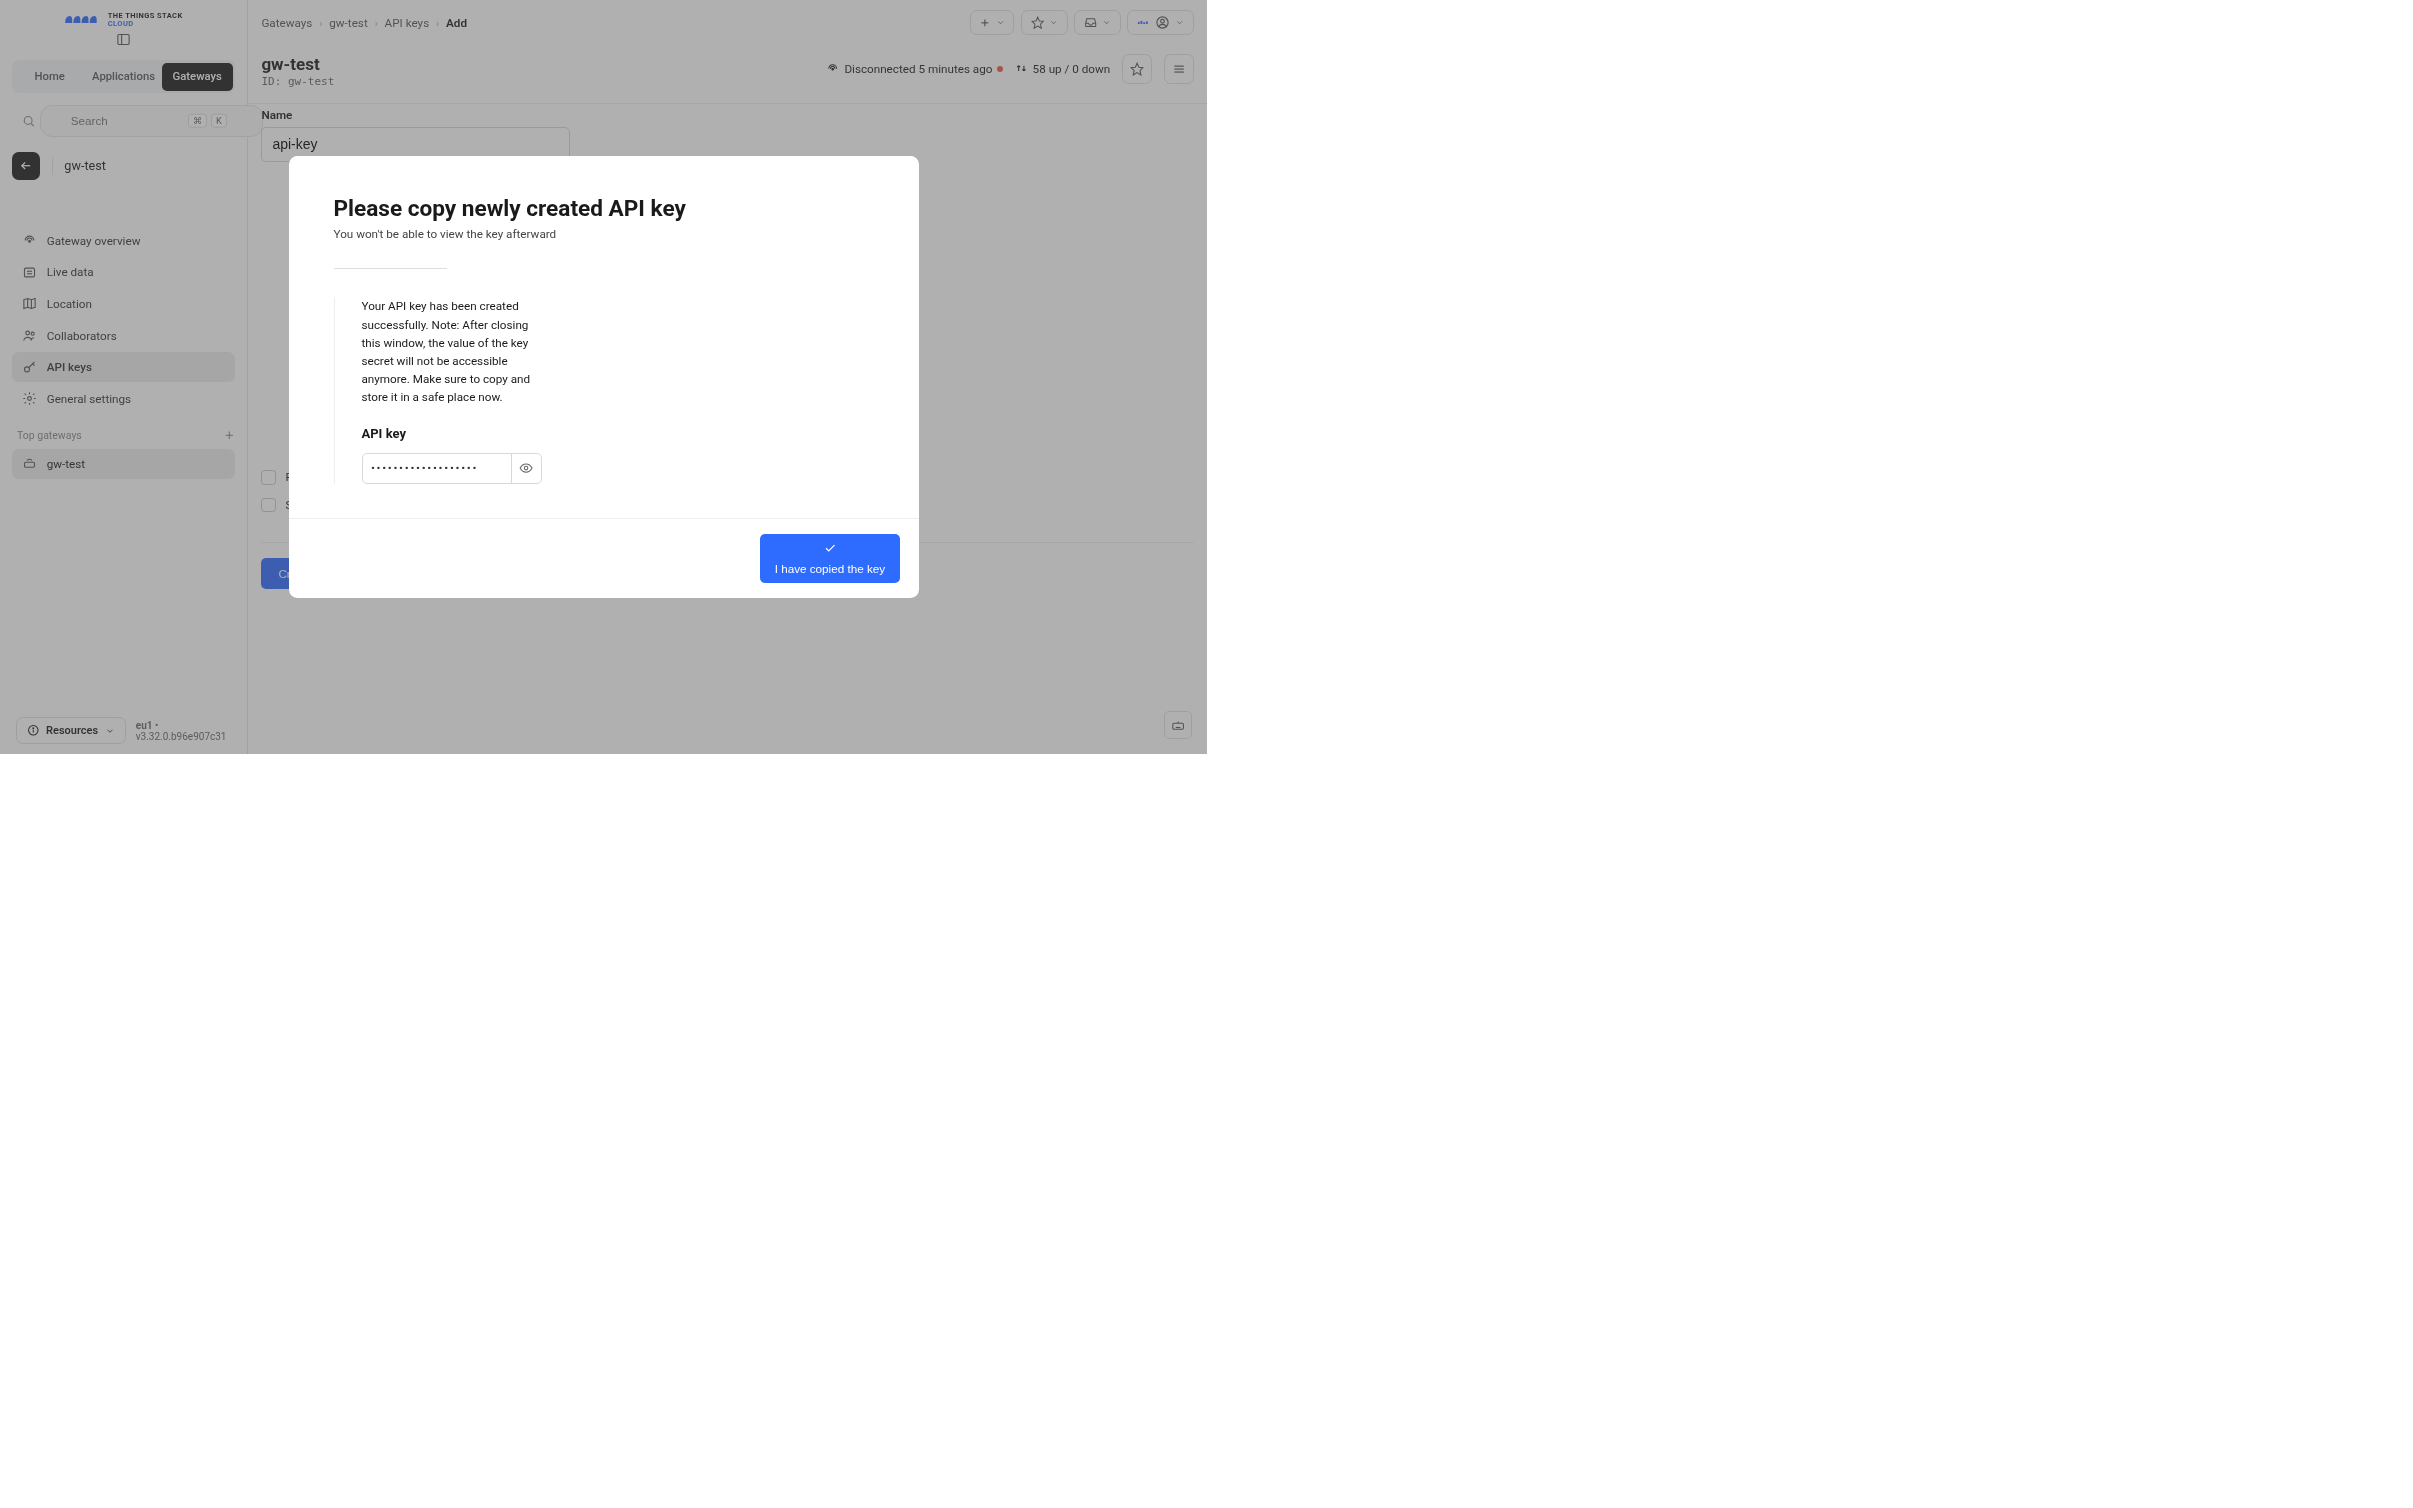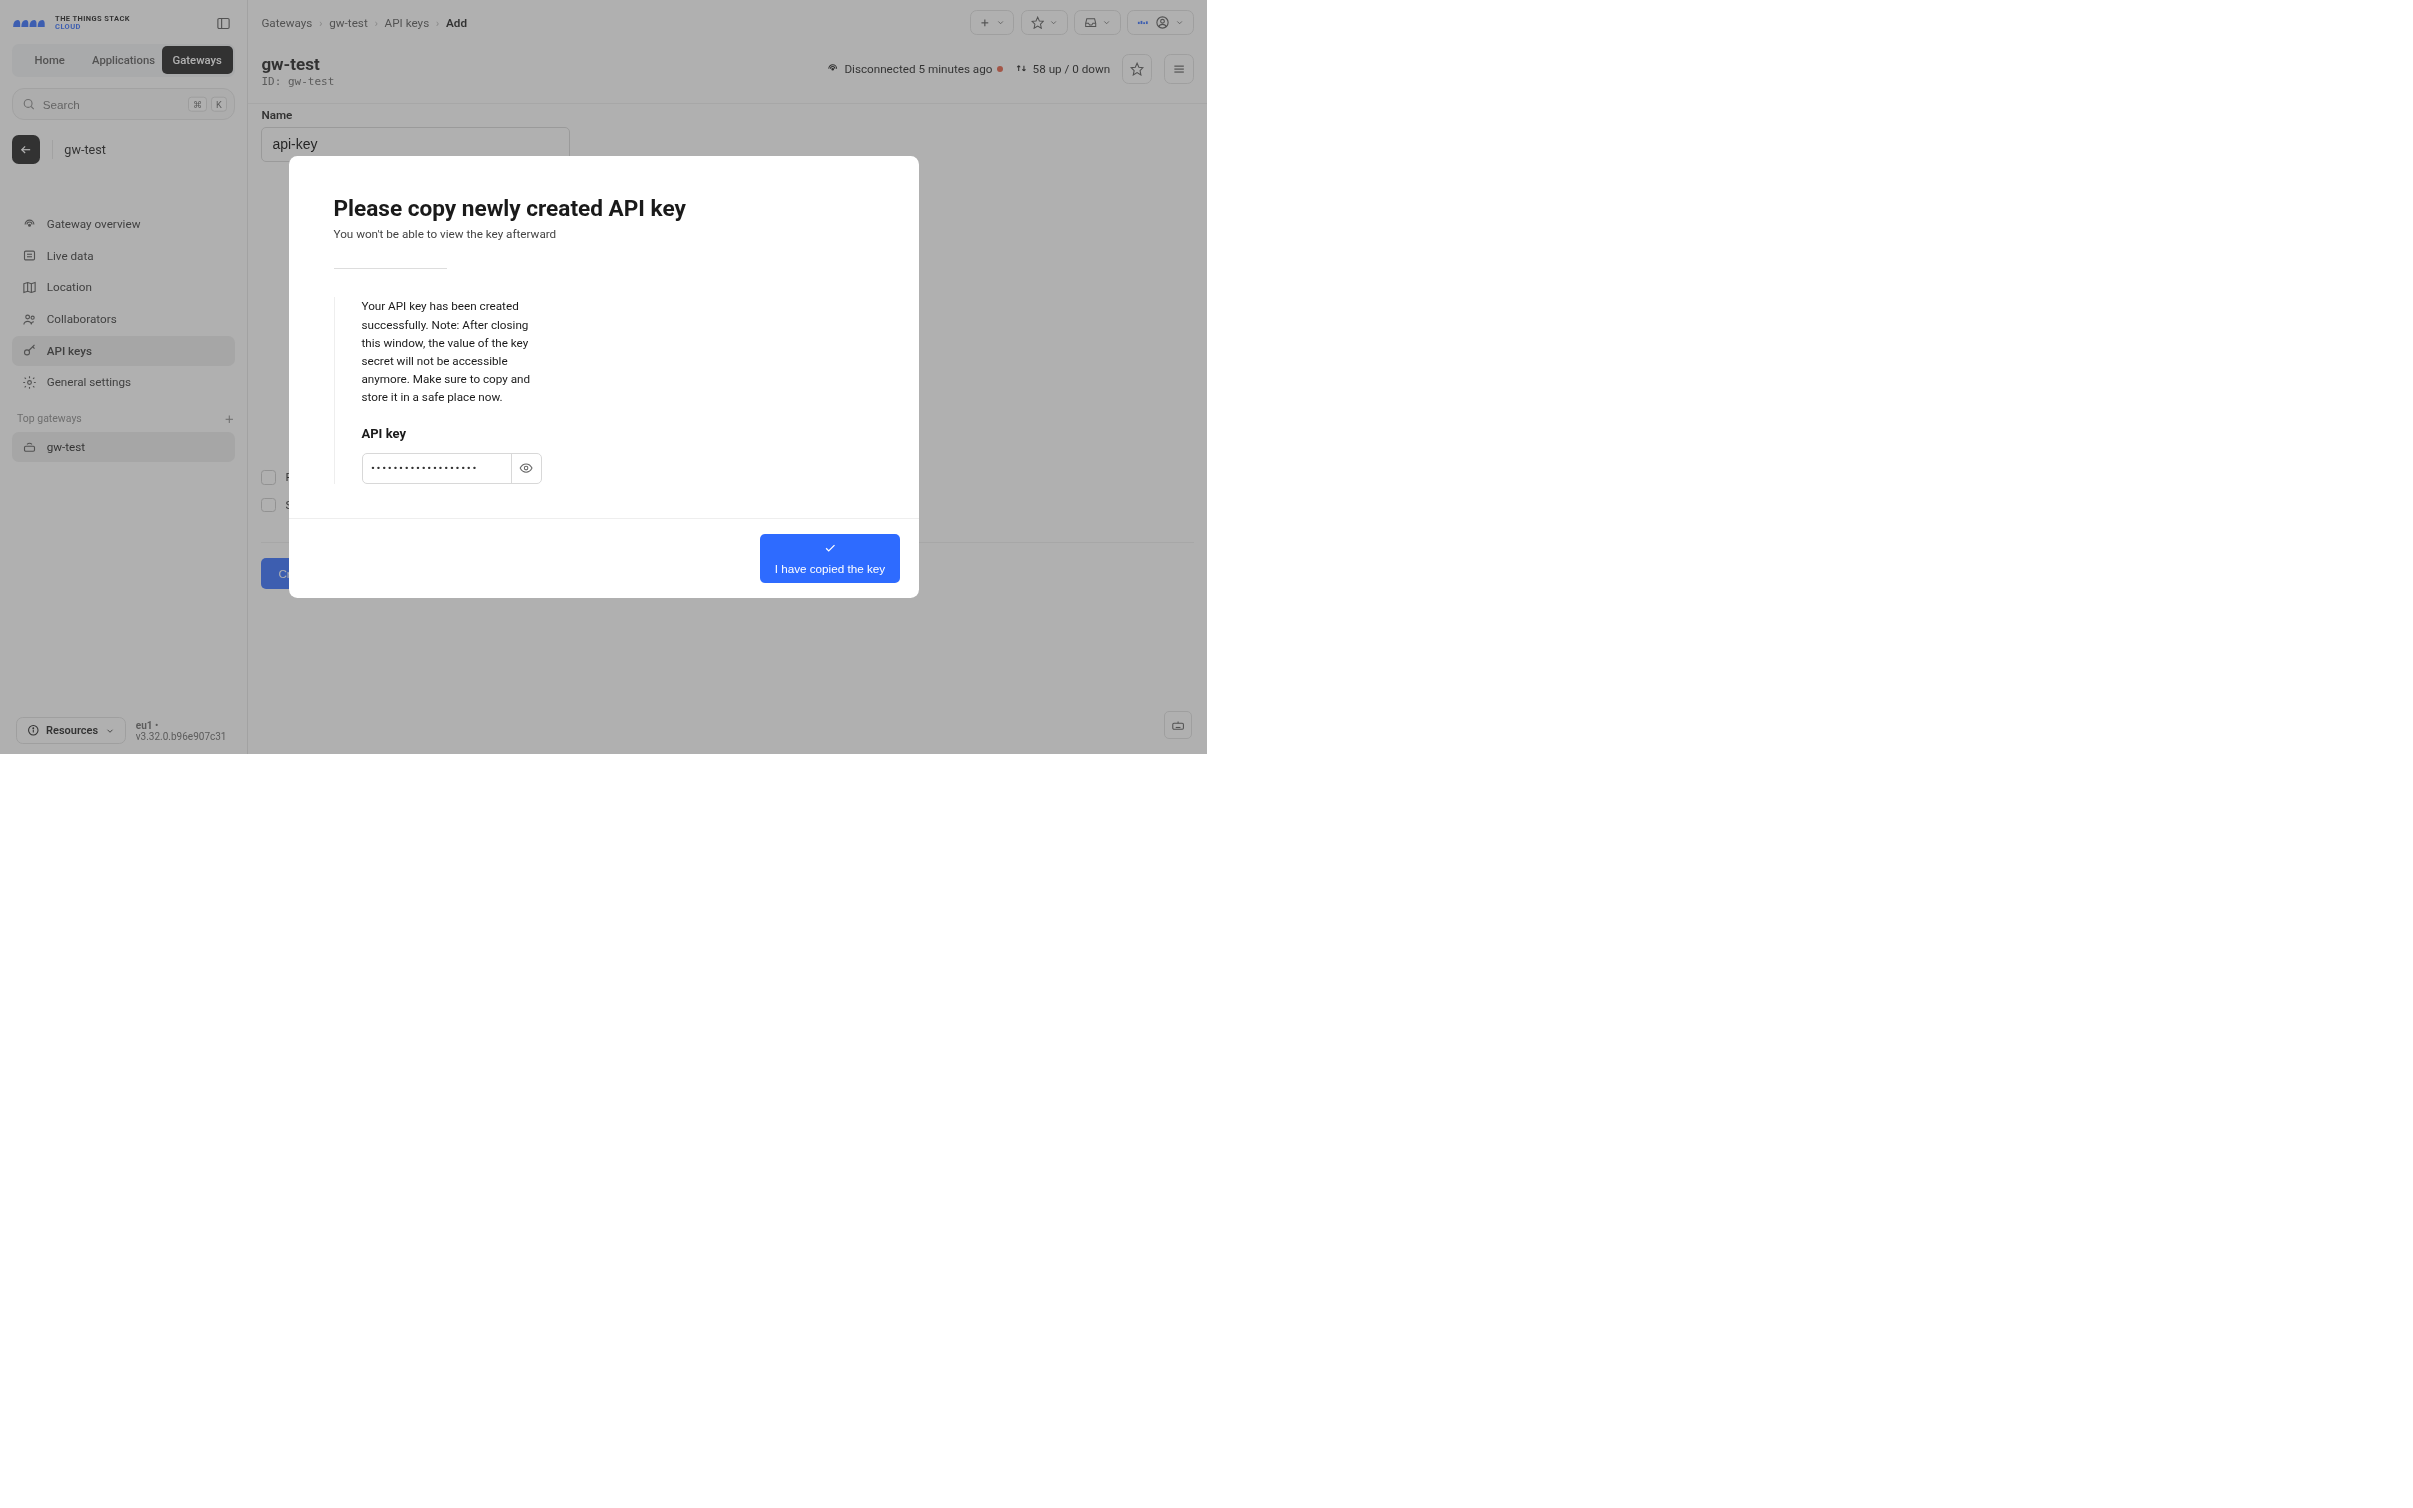--- a/index.html
+++ b/index.html
@@ -1,32 +1,32 @@
 <!DOCTYPE html>
 <html style="font-size:13.4px"><head>
 <meta charset="utf-8">
 <style>
 * { margin: 0; padding: 0; box-sizing: border-box; }
 body { font-family: -apple-system, BlinkMacSystemFont, "Segoe UI", Roboto, sans-serif; font-size: 11.7px; color: #1a1a1a; background: #fff; overflow: hidden; width: 1207px; height: 754px; position: relative; }
 
 
 .sidebar { position: absolute; left: 0; top: 0; width: 248px; height: 100%; border-right: 0.8px solid #e5e5e5; display: flex; flex-direction: column; }
-.logo-row { display: flex; align-items: center; justify-content: space-between; padding: 11.7px 11.7px 8.4px 11.7px; }
+.logo-row { display: flex; align-items: center; justify-content: space-between; padding: 11.7px 11.7px 8.4px 11.7px; flex-direction: column; }
 .logo { display: flex; align-items: center; gap: 8.4px; }
 .logo-mark { width: 35px; height: 15px; }
 .logo-text { font-size: 7.5px; font-weight: 700; letter-spacing: 0.4px; line-height: 1.1; }
 .logo-text .cloud { color: #2e6bff; }
 .panel-icon { width: 23.5px; height: 23.5px; display: flex; align-items: center; justify-content: center; color: #555; cursor: pointer; }
 
 .nav-tabs { display: flex; gap: 0; background: #f3f4f6; border-radius: 6.7px; margin: 0 11.7px; padding: 2.5px; justify-content: flex-end; }
 .nav-tab { flex: 1; text-align: center; padding: 7.5px 6.7px; font-size: 11.3px; font-weight: 500; border-radius: 5px; cursor: pointer; color: #555; }
 .nav-tab.active { background: #1a1a1a; color: #fff; }
 
 .search-wrap { margin: 11.7px; position: relative; }
-.search-input { width: 100%; padding: 8.4px 50px 8.4px 30px; border: 0.8px solid #e5e5e5; border-radius: 12px; font-size: 11.7px; background: #fafafa; }
+.search-input { width: 100%; padding: 8.4px 50px 8.4px 30px; border: 0.8px solid #e5e5e5; border-radius: 12px; font-size: 11.7px; background: #fafafa; margin-left: 28px; }
 .search-icon { position: absolute; left: 10px; top: 50%; transform: translateY(-50%); color: #888; }
 .search-kbd { position: absolute; right: 8.4px; top: 50%; transform: translateY(-50%); display: flex; gap: 3.4px; }
 .kbd { border: 0.8px solid #ddd; border-radius: 3.4px; padding: 0.8px 4.2px; font-size: 9.2px; color: #666; background: #fff; }
 
 .entity-row { display: flex; align-items: center; gap: 11.7px; margin: 3.4px 11.7px 13.4px 11.7px; }
 .back-btn { width: 28.5px; height: 28.5px; background: #1a1a1a; border-radius: 6.7px; display: flex; align-items: center; justify-content: center; color: #fff; cursor: pointer; }
 .entity-name { font-size: 12.6px; }
 .entity-sep { width: 0.8px; height: 18.4px; background: #e5e5e5; }
 
 .side-menu { display: flex; flex-direction: column; gap: 1.7px; padding: 0 11.7px; margin-top: 32px; }

